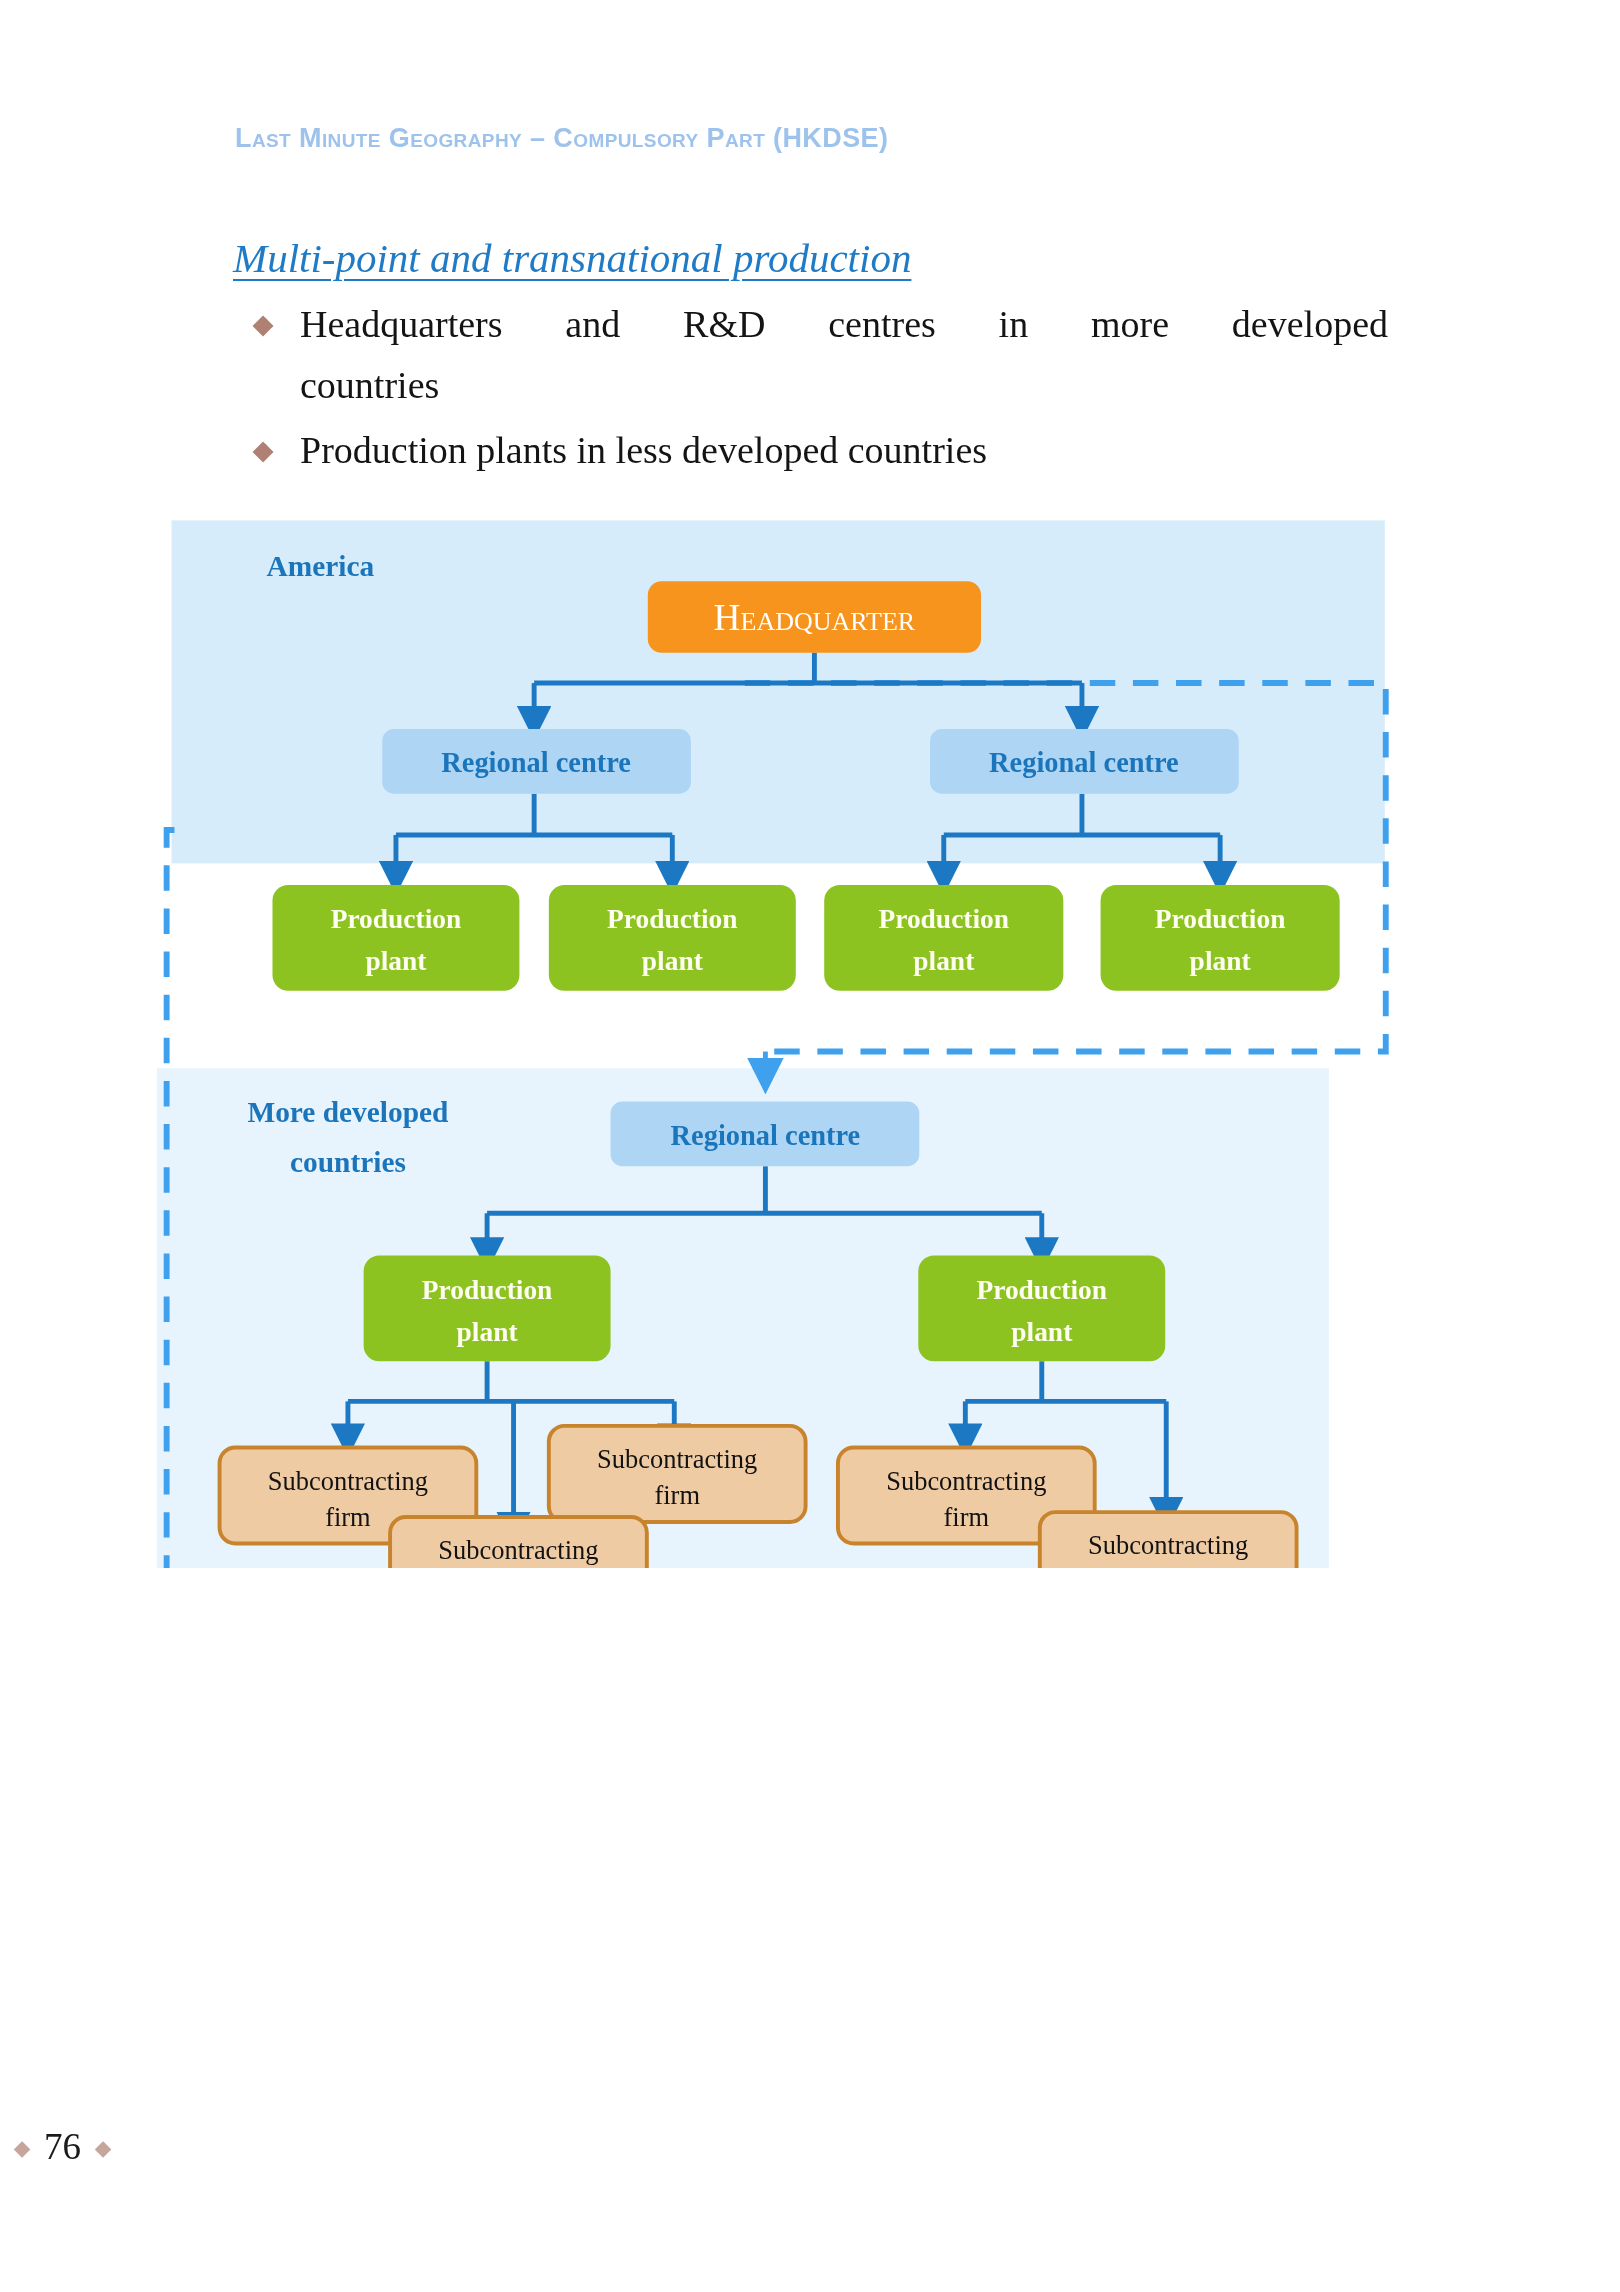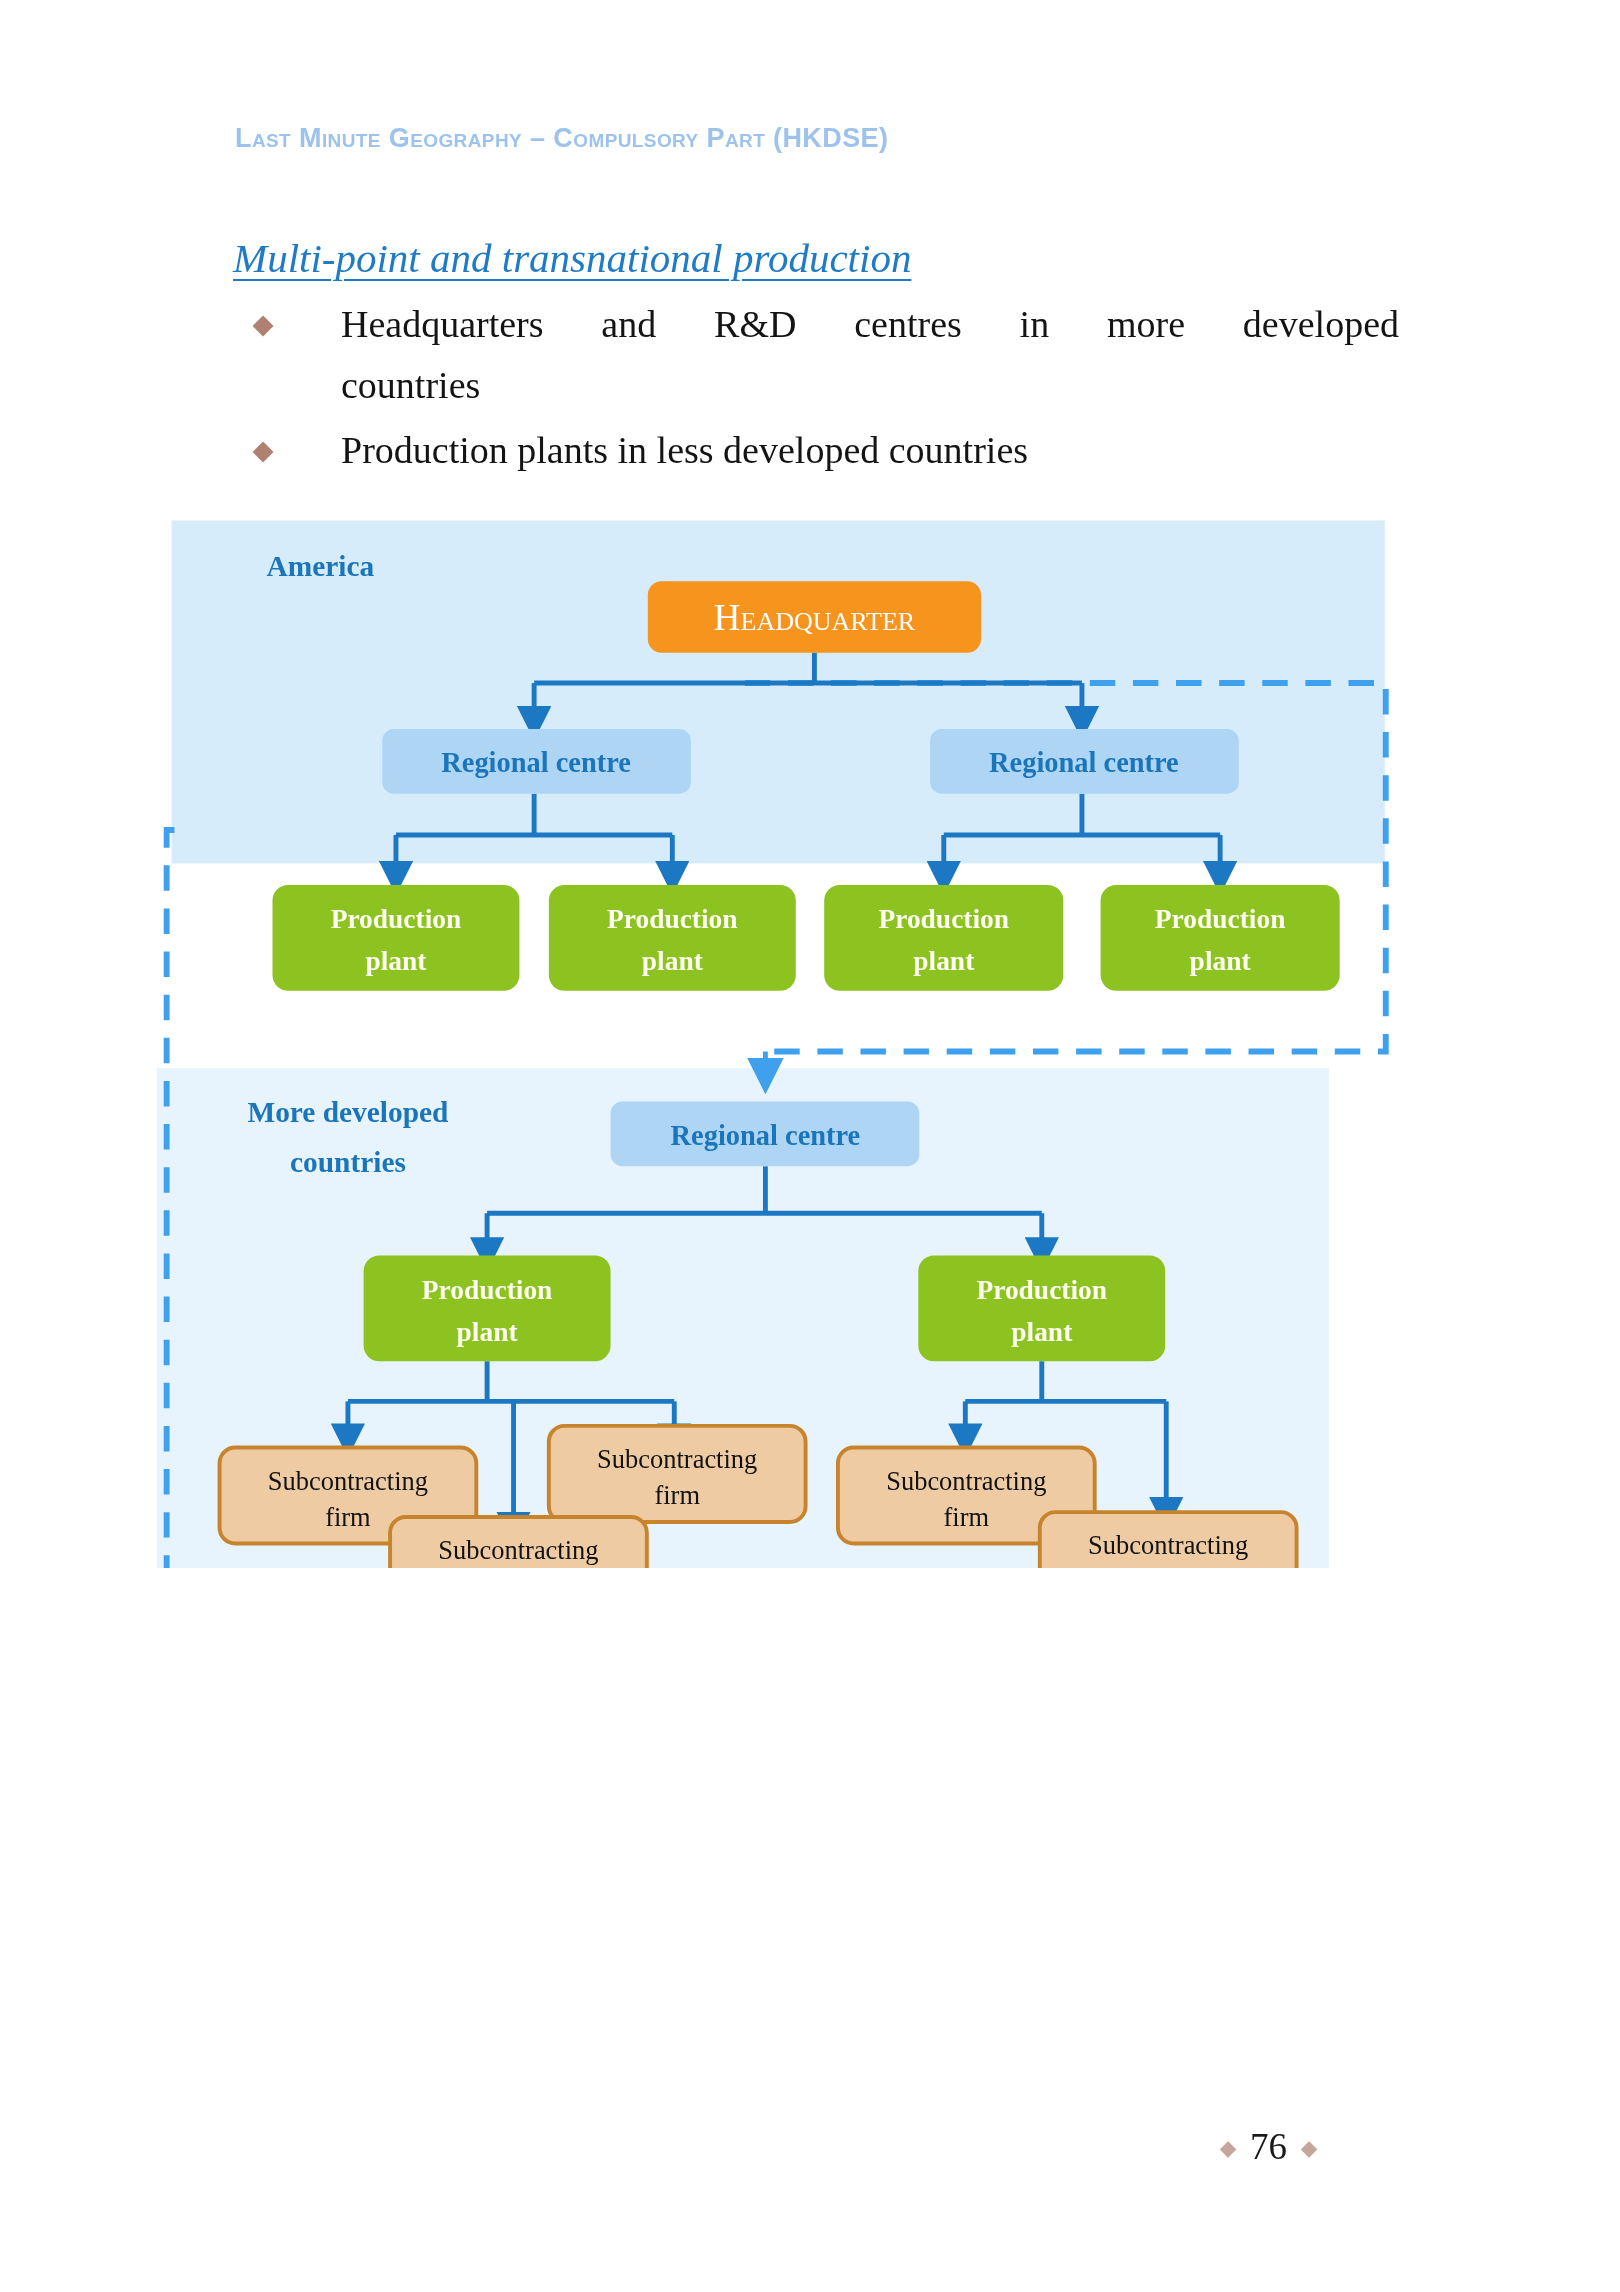--- a/index.html
+++ b/index.html
@@ -66,21 +66,20 @@
     line-height: 61px;
     padding-left: 19.6px;
     box-sizing: border-box;
   }
   .bullet-text {
     flex: 1;
     font-size: 38px;
     line-height: 61px;
     color: #141414;
     text-align: justify;
-    margin-left: 41px;
   }
   .bullet-text.justify-2 { max-width: 1088px; }
   .bullet-text > span.ln {
     display: block;
   }
   .bullet-text > span.ln.stretch {
     text-align: justify;
     text-align-last: justify;
   }
 
@@ -119,21 +118,21 @@
     font-size: 27px;
     fill: #121212;
   }
 
   
   #page-footer {
     position: absolute;
     left: 0;
     top: 2125px;
     width: 1331px;
-    text-align: right;
+    text-align: left;
     font-family: "Liberation Serif", serif;
     font-size: 37px;
     color: #1a1a1a;
   }
   #page-footer .fdiamond {
     color: #C6A59B;
     font-size: 21.6px;
     vertical-align: 3.9px;
     padding: 0 13.7px;
   }

